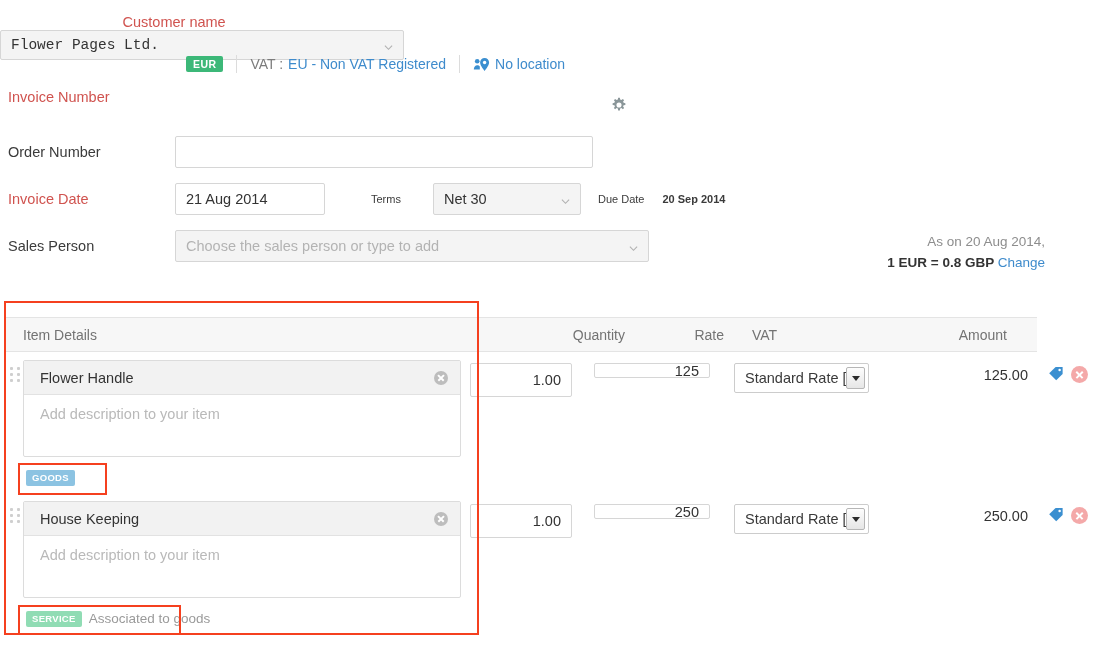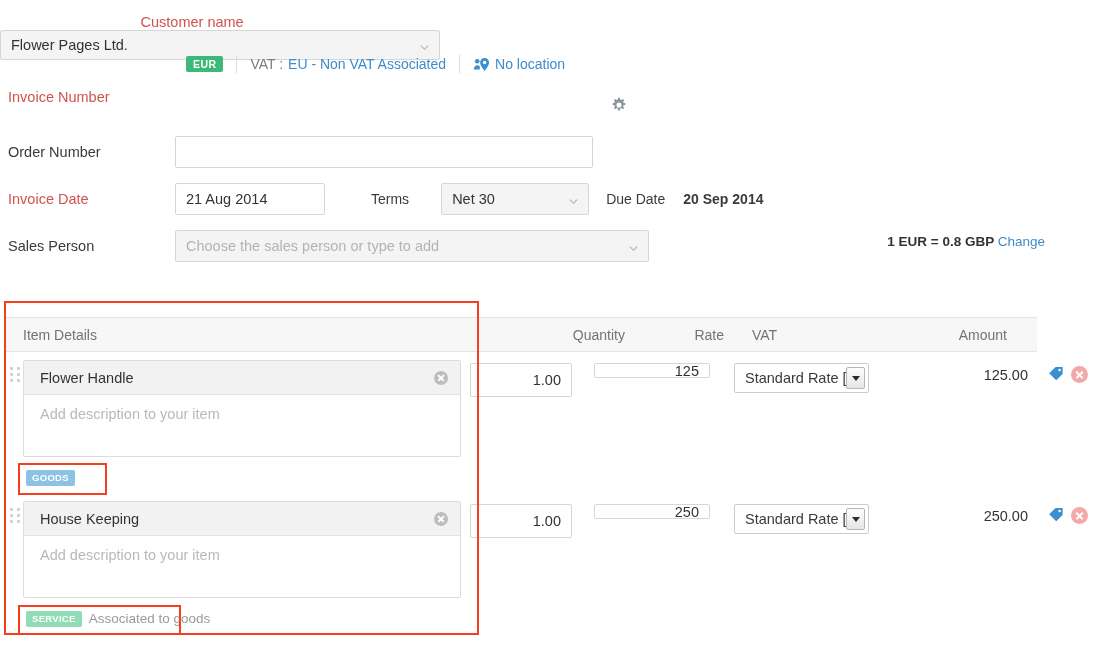--- a/index.html
+++ b/index.html
@@ -76,21 +76,21 @@
   .link { color: #3e8bcc; text-decoration: none; }
 
   .gear {
     position: absolute;
     left: 611px;
     top: 97px;
     width: 16px;
     height: 16px;
   }
 
-  .static-text { position: absolute; font-size: 14px; color: #3b3b3b; }
+  .static-text { position: absolute; font-size: 11px; color: #3b3b3b; }
 
   .fx-info {
     position: absolute;
     right: 67px;
     top: 231px;
     text-align: right;
     line-height: 21px;
   }
   .fx-line1 { font-size: 13.5px; color: #8d8d8d; }
   .fx-line2 { font-size: 13.5px; color: #333333; font-weight: bold; }
@@ -307,33 +307,33 @@
     pointer-events: none;
   }
 </style>
 </head>
 <body>
 
 <div class="form-area">
 
   <div class="row" style="left:0; top:14px;flex-direction:column;">
     <div class="field-label required">Customer name</div>
-    <div class="input-box grey select-box" style="width:440px;">
+    <div class="input-box grey select-box" style="width:404px;font-family:Liberation Mono, monospace;">
       <span>Flower Pages Ltd.</span>
       <svg class="caret" viewBox="0 0 10 10">
         <path d="M1 3 L5 7 L9 3" fill="none" stroke="#b0b0b0" stroke-width="1.2"></path>
       </svg>
     </div>
   </div>
 
   <div class="meta-line" style="left:186px; top:55px;">
     <span class="eur-badge">EUR</span>
     <span class="meta-sep"></span>
     <span class="meta-text">VAT :</span>
-    <span class="meta-text link" style="margin-left:5px;">EU - Non VAT Associated</span>
+    <span class="meta-text link" style="margin-left:5px;">EU - Non VAT Registered</span>
     <span class="meta-sep"></span>
     <svg width="17" height="17" viewBox="0 0 17 17" style="margin-right:5px;">
       <circle cx="4.2" cy="5.2" r="2.3" fill="#3b8fd0"></circle>
       <path d="M0.8 13.5 c0-2.6 1.5-4.2 3.4-4.2 c1.1 0 2 .5 2.6 1.3 l0 2.9 z" fill="#3b8fd0"></path>
       <path d="M11.6 2.1 c-2.5 0-4.5 2-4.5 4.5 c0 3.3 4.5 8.4 4.5 8.4 s4.5-5.1 4.5-8.4 c0-2.5-2-4.5-4.5-4.5 z" fill="#3b8fd0"></path>
       <circle cx="11.6" cy="6.5" r="1.7" fill="#ffffff"></circle>
     </svg>
     <span class="meta-text link">No location</span>
   </div>
 
@@ -373,20 +373,21 @@
     <div class="field-label">Sales Person</div>
     <div class="input-box grey select-box placeholder" style="width:474px; height:32px;">
       <span>Choose the sales person or type to add</span>
       <svg class="caret" viewBox="0 0 10 10">
         <path d="M1 3 L5 7 L9 3" fill="none" stroke="#b0b0b0" stroke-width="1.2"></path>
       </svg>
     </div>
   </div>
 
   <div class="fx-info">
+    <div class="fx-line1">As on 20 Aug 2014,</div>
     <div class="fx-line2">
       <span>1 EUR = 0.8 GBP</span>
       <a class="link" href="#" style="font-weight:normal;">Change</a>
     </div>
   </div>
 
   <div class="items-table">
     <div class="table-head">
       <div class="th-item">Item Details</div>
       <div class="th-qty">Quantity</div>

